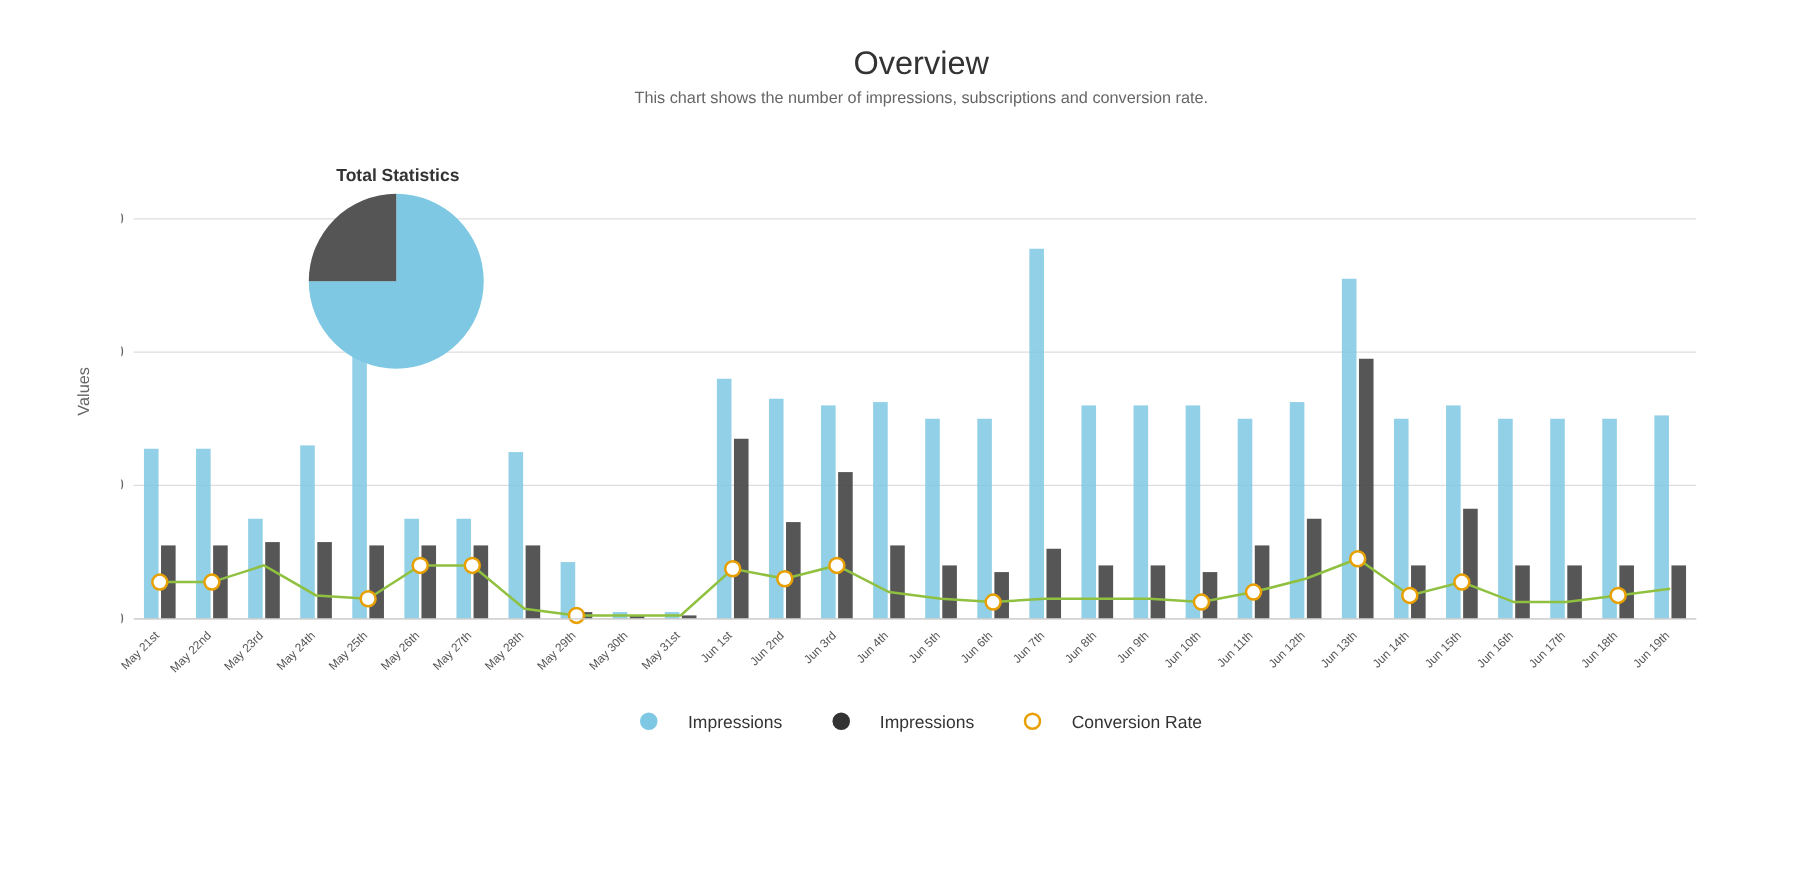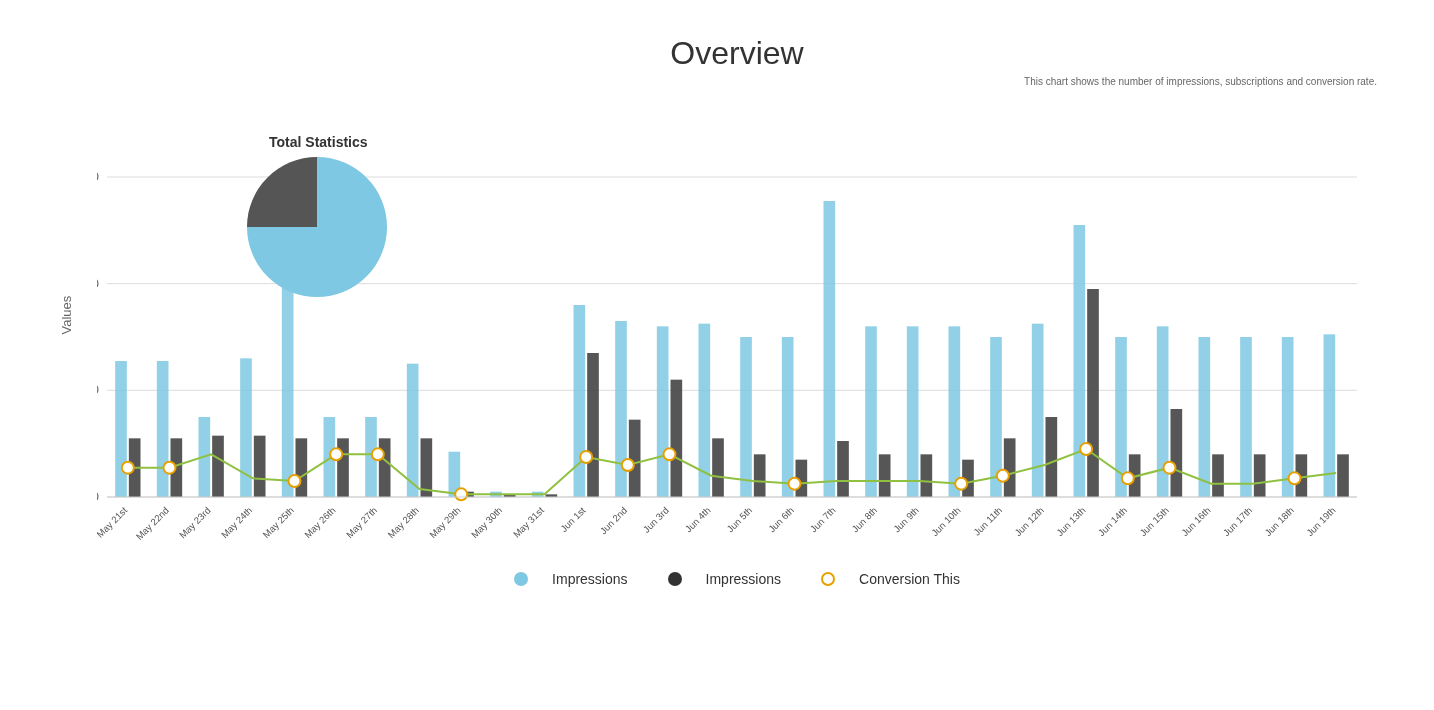--- a/index.html
+++ b/index.html
@@ -15,28 +15,28 @@
       justify-content: center;
     }
     .chart-container {
       width: 1380px;
       height: 680px;
       position: relative;
       padding: 20px 30px 80px 70px;
     }
     .chart-title {
       text-align: center;
-      font-size: 32px;
+      font-size: 26px;
       font-weight: 400;
       color: #333;
       margin-bottom: 4px;
     }
     .chart-subtitle {
-      text-align: right;
-      font-size: 10px;
+      text-align: center;
+      font-size: 13px;
       color: #666;
       margin-bottom: 10px;
     }
     .chart-area {
       position: relative;
       width: 100%;
       height: 460px;
     }
     .y-axis-label {
       position: absolute;
@@ -214,16 +214,16 @@
     <div class="legend-item">
       <div class="legend-circle" style="background:#7ec8e3;"></div>
       <span>Impressions</span>
     </div>
     <div class="legend-item">
       <div class="legend-circle" style="background:#333;"></div>
       <span>Impressions</span>
     </div>
     <div class="legend-item">
       <div class="legend-circle-outline"></div>
-      <span>Conversion This</span>
+      <span>Conversion Rate</span>
     </div>
   </div>
 </div>
 
 </body></html>

